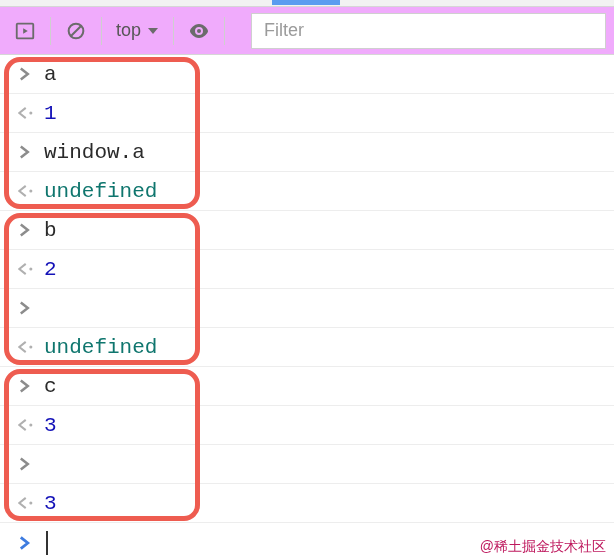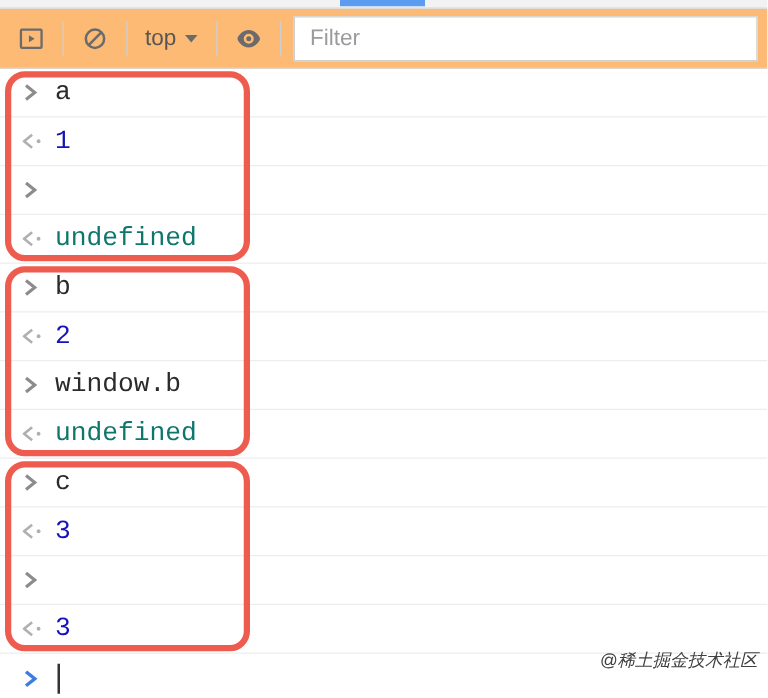--- a/index.html
+++ b/index.html
@@ -23,21 +23,21 @@
       content: "";
       position: absolute;
       top: 0;
       left: 272px;
       width: 68px;
       height: 5px;
       background: #5b9cf0;
     }
     .toolbar {
       height: 48px;
-      background: #fdba74;
+      background: #f0abfc;
       border-bottom: 1px solid #d6d6d6;
       display: flex;
       align-items: center;
       padding: 0 8px;
     }
     .tool-btn {
       display: flex;
       align-items: center;
       justify-content: center;
       width: 34px;
@@ -56,21 +56,21 @@
       align-items: center;
       color: #565656;
       font-size: 18px;
       padding: 0 6px;
       gap: 6px;
       cursor: pointer;
     }
     .filter-input {
       flex: 1;
       height: 36px;
-      margin-left: 2px;
+      margin-left: 18px;
       border: 1px solid #cfcfcf;
       background: #fff;
       padding: 0 12px;
       font-size: 18px;
       color: #333;
     }
     .filter-input::placeholder { color: #9b9b9b; }
     .console-rows {
       position: relative;
     }
@@ -112,24 +112,23 @@
     .prompt-row .marker svg { color: #3e7ce0; }
     .cursor {
       width: 2px;
       height: 24px;
       background: #333;
       margin-left: 2px;
     }
     .watermark {
       position: absolute;
       right: 8px;
-      bottom: 20px;
+      bottom: 2px;
       font-size: 14px;
-      color: #404040;
-      font-style: italic;
+      color: #be185d;
     }
   </style>
 </head>
 <body>
 
 <div class="tab-strip"></div>
 
 <div class="toolbar">
   <div class="tool-btn">
     <svg width="22" height="22" viewBox="0 0 24 24" fill="none" stroke="currentColor" stroke-width="2">
@@ -179,20 +178,21 @@
         </svg>
       </span>
       <span class="txt-num">1</span>
     </div>
     <div class="row">
       <span class="marker in">
         <svg width="14" height="14" viewBox="0 0 10 10">
           <path d="M2 1l5 4-5 4" fill="none" stroke="currentColor" stroke-width="1.8"></path>
         </svg>
       </span>
+      <span class="txt-code">window.a</span>
     </div>
     <div class="row">
       <span class="marker out">
         <svg width="18" height="14" viewBox="0 0 14 10">
           <path d="M6 1L1 5l5 4" fill="none" stroke="currentColor" stroke-width="1.6"></path>
           <circle cx="10" cy="5" r="1.2" fill="currentColor"></circle>
         </svg>
       </span>
       <span class="txt-undef">undefined</span>
     </div>
@@ -213,21 +213,20 @@
         </svg>
       </span>
       <span class="txt-num">2</span>
     </div>
     <div class="row">
       <span class="marker in">
         <svg width="14" height="14" viewBox="0 0 10 10">
           <path d="M2 1l5 4-5 4" fill="none" stroke="currentColor" stroke-width="1.8"></path>
         </svg>
       </span>
-      <span class="txt-code">window.b</span>
     </div>
     <div class="row">
       <span class="marker out">
         <svg width="18" height="14" viewBox="0 0 14 10">
           <path d="M6 1L1 5l5 4" fill="none" stroke="currentColor" stroke-width="1.6"></path>
           <circle cx="10" cy="5" r="1.2" fill="currentColor"></circle>
         </svg>
       </span>
       <span class="txt-undef">undefined</span>
     </div>

